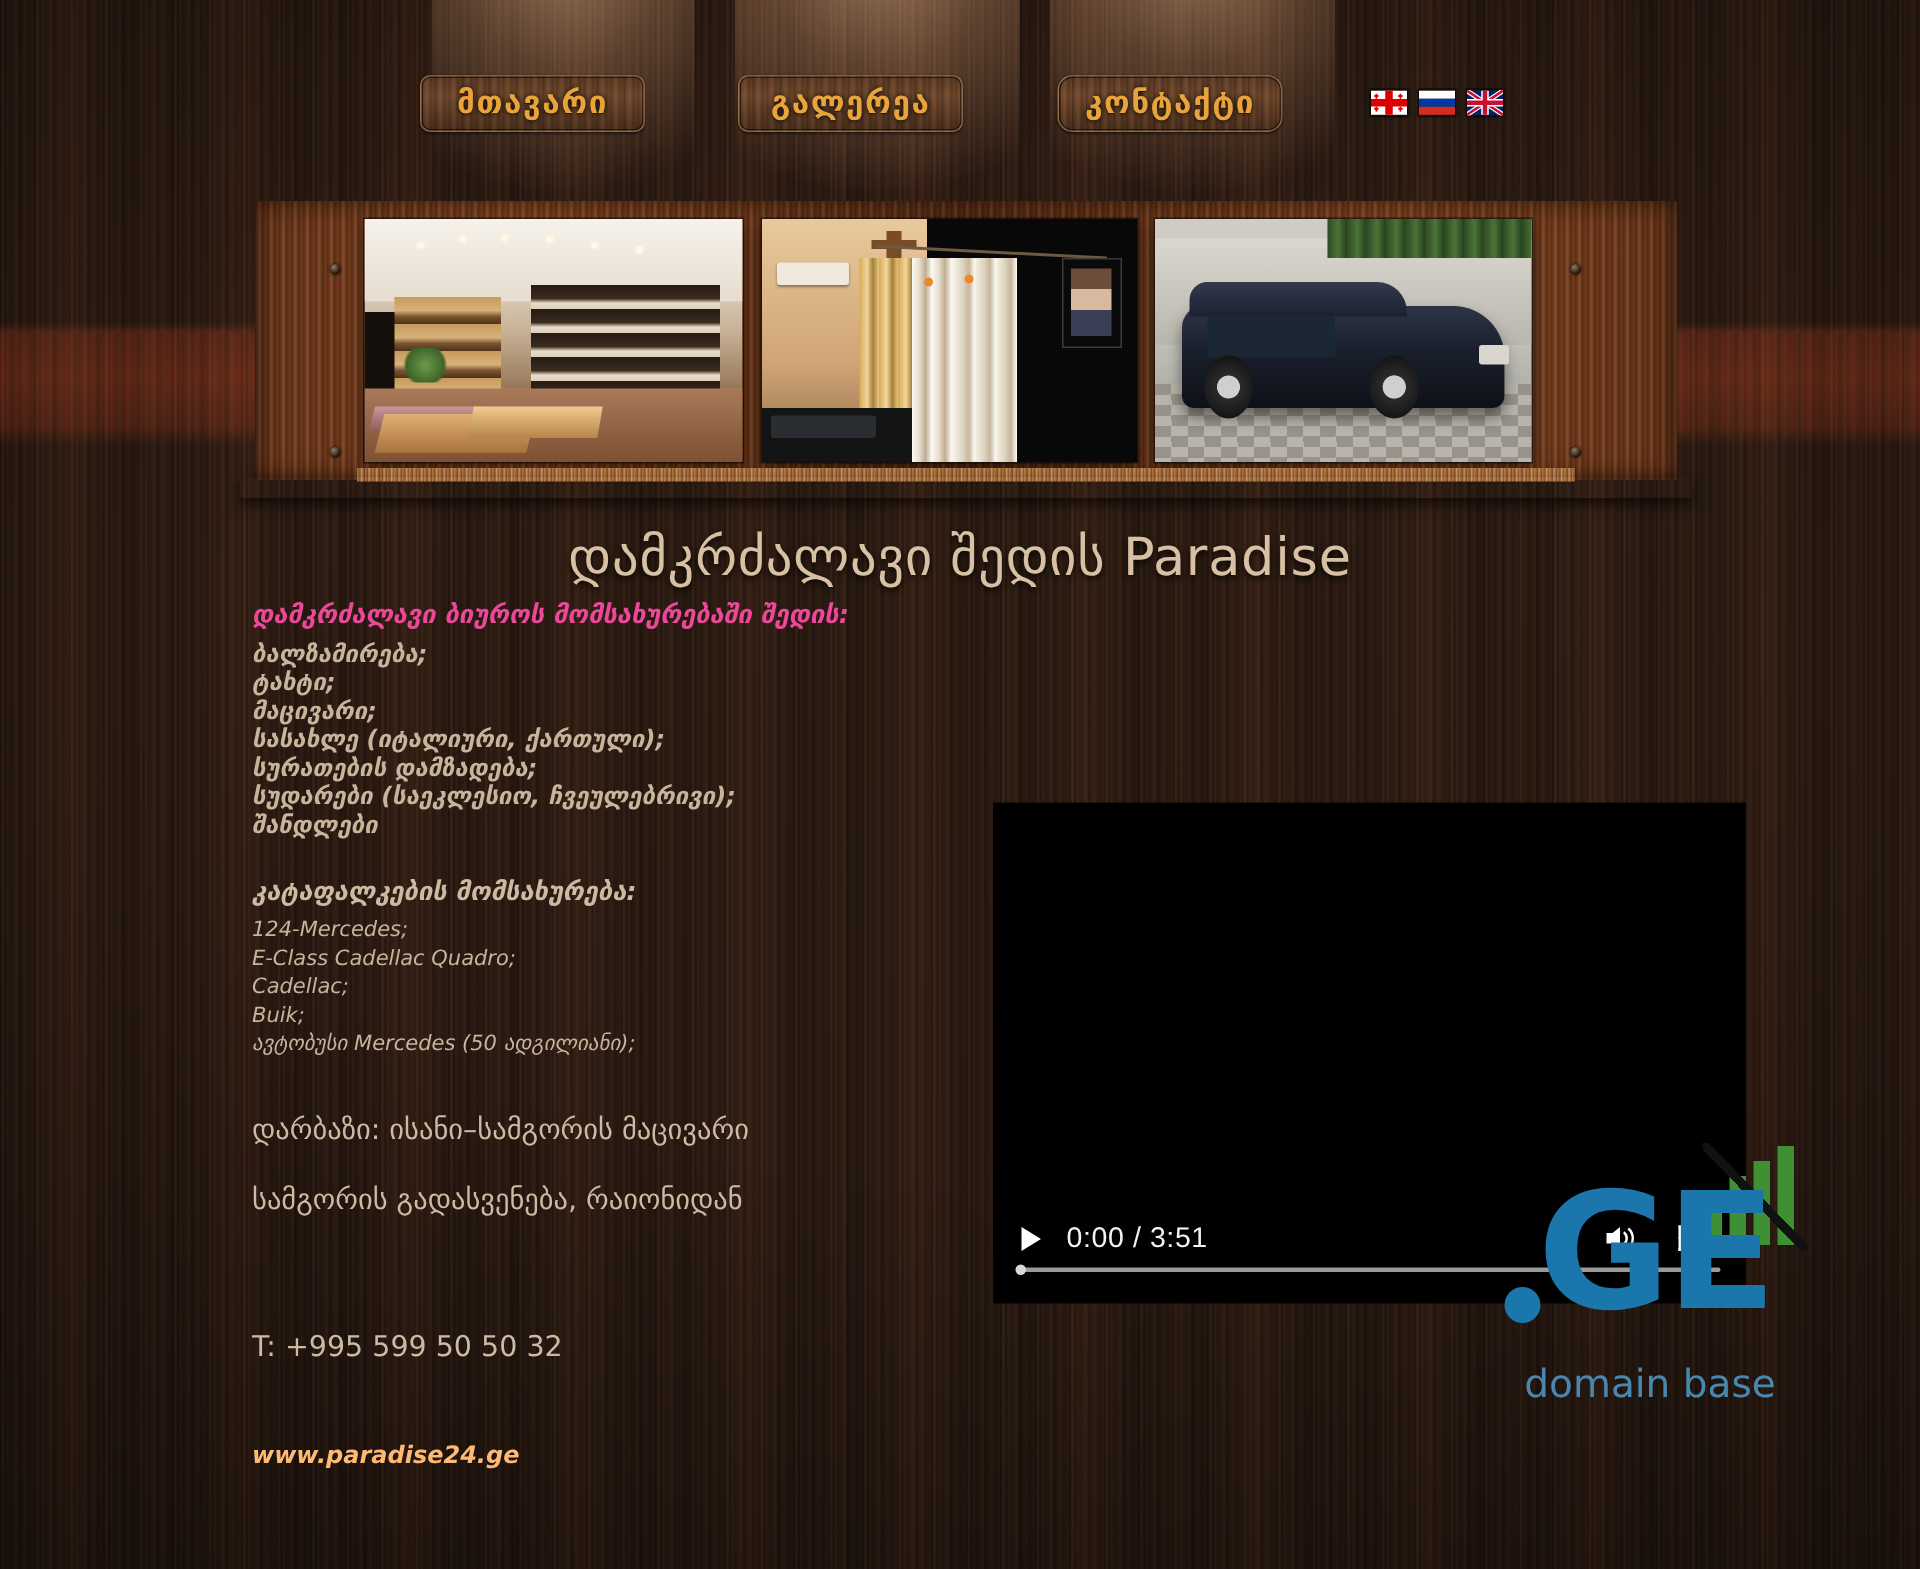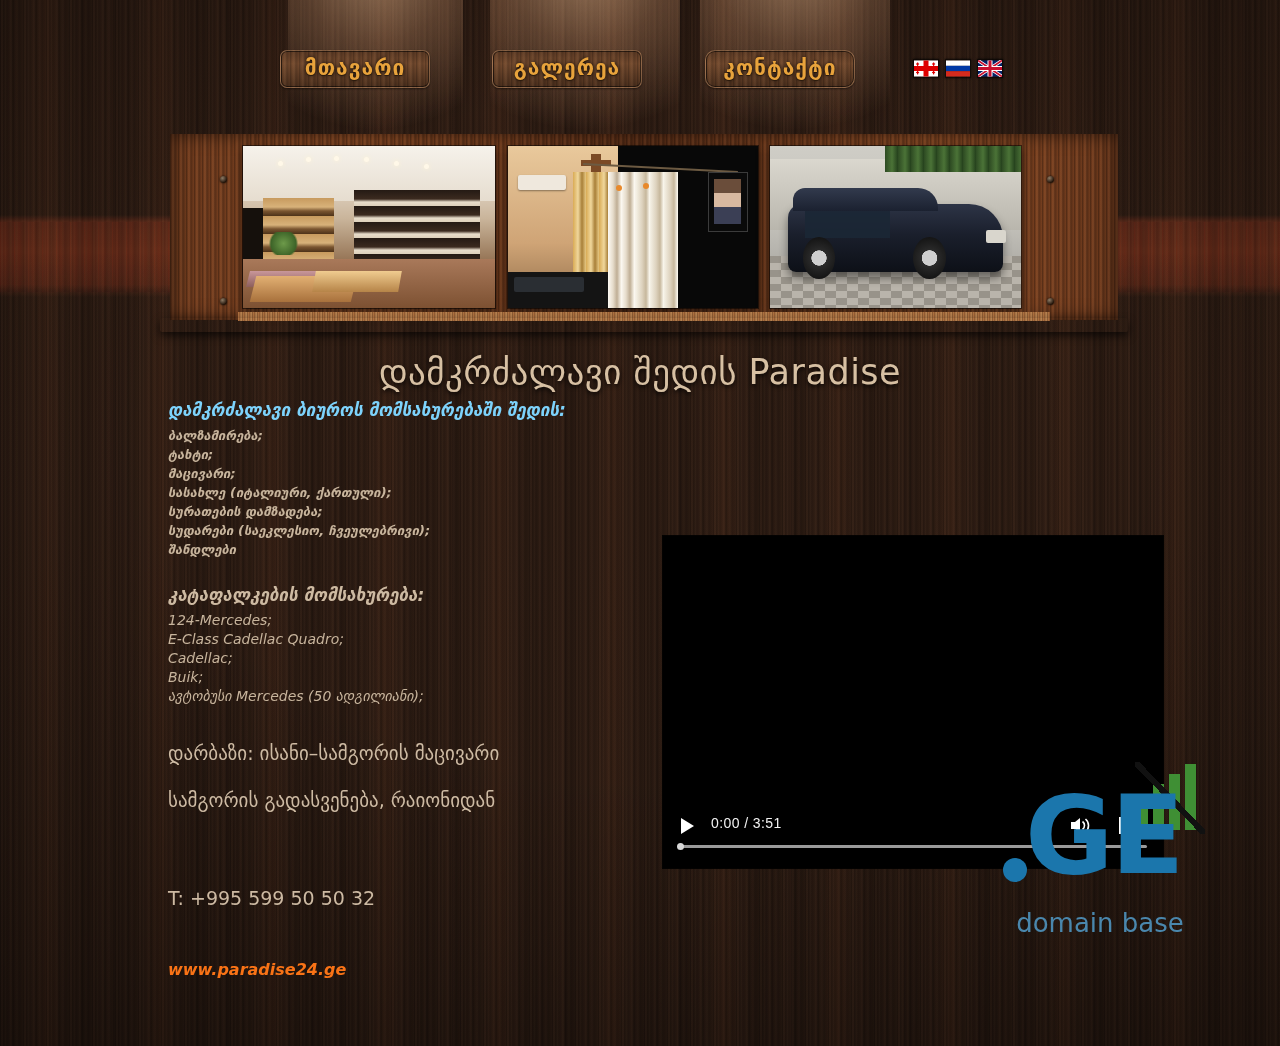--- a/index.html
+++ b/index.html
@@ -170,44 +170,44 @@
   .ph3 .lamp{position:absolute;left:86%;top:52%;width:8%;height:8%;background:#d9d6cd;border-radius:2px;}
 
   
   #content{position:absolute;left:0;top:0;width:1280px;z-index:6;}
   #page-title{
     position:absolute;left:0;top:352px;width:1280px;text-align:center;
     font-size:35px;color:#d7c0a3;letter-spacing:.5px;
     text-shadow:0 2px 4px rgba(0,0,0,.8);
   }
   .col{position:absolute;left:168px;top:400px;width:500px;color:#cbb89f;}
-  .lead{font-size:17px;font-style:italic;font-weight:bold;color:#7dd3fc;margin:0 0 6px 0;}
+  .lead{font-size:17px;font-style:italic;font-weight:bold;color:#ec4899;margin:0 0 6px 0;}
   ul.svc{list-style:none;margin:0;padding:0;}
-  ul.svc li{font-size:13px;font-style:italic;font-weight:bold;color:#c7b49c;line-height:19px;white-space:nowrap;}
+  ul.svc li{font-size:16px;font-style:italic;font-weight:bold;color:#c7b49c;line-height:19px;white-space:nowrap;}
   .spacer{height:26px;}
   .hdr2{font-size:17px;font-style:italic;font-weight:bold;color:#cdbaa2;margin:0 0 6px 0;}
   ul.cars{list-style:none;margin:0;padding:0;}
   ul.cars li{font-size:14px;font-style:italic;font-weight:normal;color:#c7b49c;line-height:19px;white-space:nowrap;}
 
   .para{position:absolute;left:168px;color:#cdbaa3;font-size:19px;line-height:25px;}
   .para.addr{top:741px;width:500px;}
   .para.just{top:788px;width:496px;text-align:justify;}
   .para.just span.lastline{display:block;text-align:left;}
   .para.tel{top:886px;width:400px;}
-  .para.site{top:957px;width:400px;font-size:16px;font-style:italic;font-weight:bold;color:#f97316;}
+  .para.site{top:957px;width:400px;font-size:16px;font-style:italic;font-weight:bold;color:#fdba74;}
 
   
   #video{
     position:absolute;left:663px;top:536px;width:500px;height:332px;
     background:#000;z-index:7;box-shadow:0 0 0 1px rgba(0,0,0,.9);
   }
   #vctl{position:absolute;left:0;right:0;bottom:0;height:62px;}
   #playbtn{position:absolute;left:18px;top:12px;width:0;height:0;
     border-left:13px solid #fff;border-top:8px solid transparent;border-bottom:8px solid transparent;cursor:pointer;}
-  #vtime{position:absolute;left:48px;top:9px;color:#f2f2f2;font-size:14px;
+  #vtime{position:absolute;left:48px;top:9px;color:#f2f2f2;font-size:19px;
     font-family:"Liberation Sans",sans-serif;letter-spacing:.4px;}
   #volbtn{position:absolute;right:72px;top:10px;width:22px;height:19px;cursor:pointer;}
   #fsbtn{position:absolute;right:27px;top:11px;width:17px;height:17px;cursor:pointer;}
   #fsbtn i{position:absolute;width:7px;height:7px;border:2px solid #fff;}
   #fsbtn i.a{left:0;top:0;border-right:none;border-bottom:none;}
   #fsbtn i.b{right:0;top:0;border-left:none;border-bottom:none;}
   #fsbtn i.c{left:0;bottom:0;border-right:none;border-top:none;}
   #fsbtn i.d{right:0;bottom:0;border-left:none;border-top:none;}
   #vbar{position:absolute;left:16px;right:16px;bottom:20px;height:3px;background:#9a9a9a;border-radius:2px;cursor:pointer;}
   #vbar .knob{position:absolute;left:-2px;top:-2px;width:7px;height:7px;border-radius:50%;background:#d8d8d8;}

